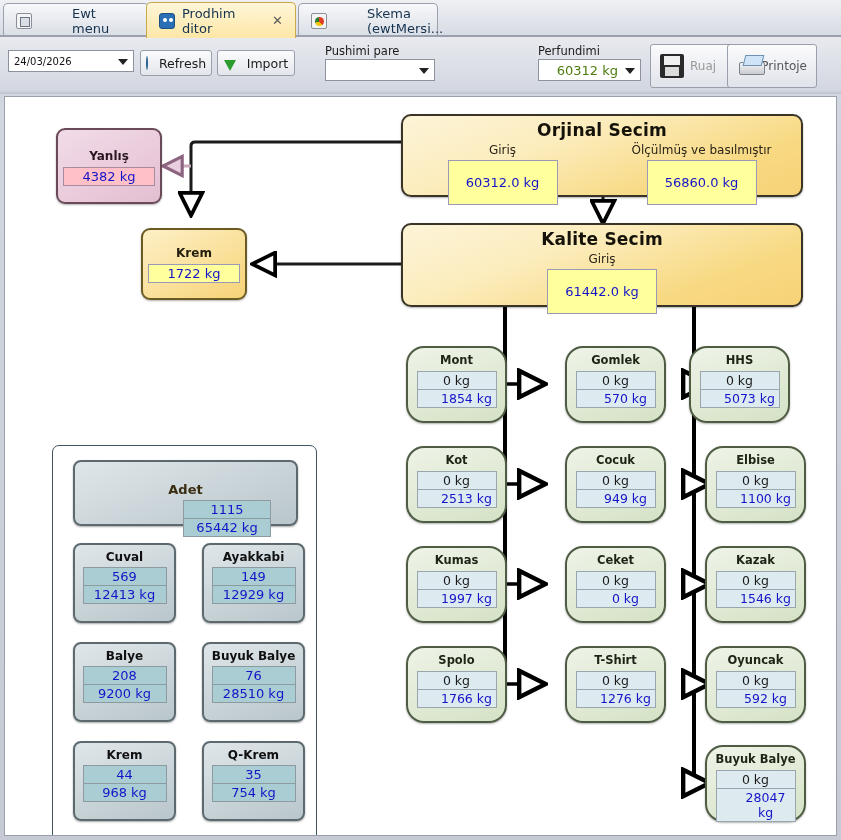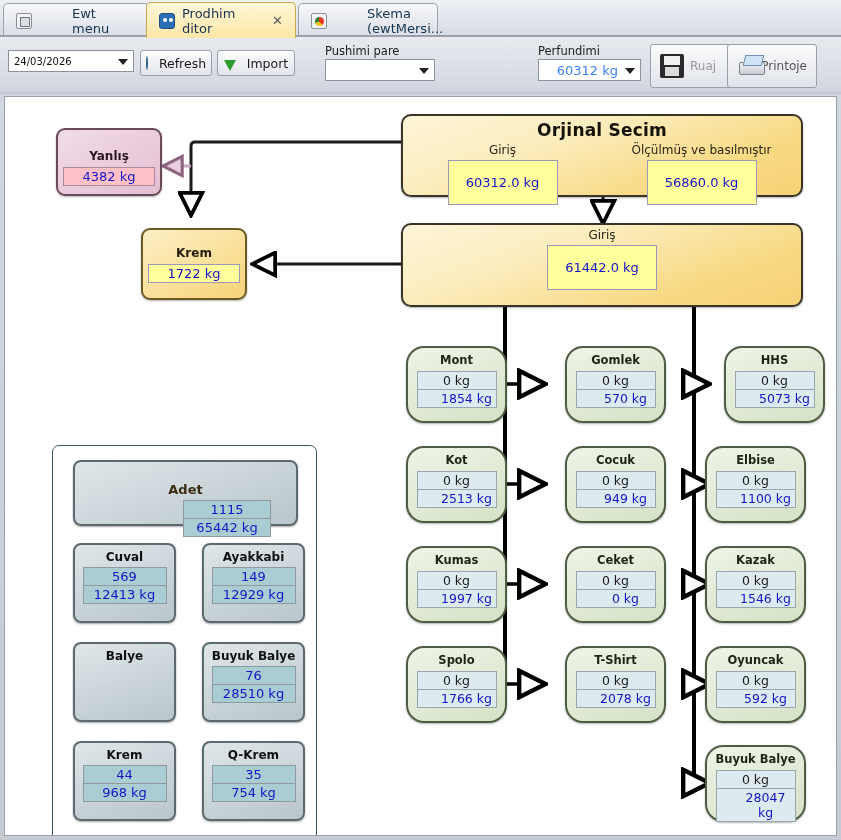--- a/index.html
+++ b/index.html
@@ -69,21 +69,21 @@
                 background:radial-gradient(circle at 40% 35%, #bfe3ff 0 35%, #3e86c4 36% 100%);
                 border:1px solid #2b628f; }
   .ico-import { width:0;height:0; border-left:6px solid transparent;
                 border-right:6px solid transparent; border-top:11px solid #2e9b2e;
                 position:relative; top:2px; }
 
   .field-group { position:absolute; }
   .field-label { font-size:11.5px; color:#1b1b1b; margin-bottom:1px; }
   .field-combo { height:22px; border:1px solid #8d939e; background:#fff; position:relative;
                  display:flex; align-items:center; justify-content:flex-end;
-                 padding-right:22px; font-size:13px; color:#3b82f6; }
+                 padding-right:22px; font-size:13px; color:#4d7c0f; }
   #grp-pp { left:325px; top:44px; width:110px; }
   #grp-pd { left:440px; top:44px; width:95px; }
   #grp-pf { left:538px; top:44px; width:103px; }
 
   .bigbtn { position:absolute; top:44px; height:44px; border:1px solid #9aa0ab;
             border-radius:3px; background:linear-gradient(#fbfbfc,#e0e3ea);
             display:flex; align-items:center; gap:6px; padding:0 9px; }
   #btn-save { left:650px; width:82px; color:#999; }
   #btn-print{ left:727px; width:90px; color:#555; }
 
@@ -277,29 +277,30 @@
           <div class="cval">60312.0 kg</div>
         </div>
         <div class="col">
           <div class="clabel">Ölçülmüş ve basılmıştır</div>
           <div class="cval">56860.0 kg</div>
         </div>
       </div>
     </div>
 
     <div class="node proc" style="left:396px; top:126px; width:402px; height:84px;">
+      <div class="ptitle">Kalite Secim</div>
       <div class="cols">
         <div class="col">
           <div class="clabel">Giriş</div>
           <div class="cval">61442.0 kg</div>
         </div>
       </div>
     </div>
 
-    <div class="node pnode" style="left:51px; top:31px; width:106px; height:68px;">
+    <div class="node pnode" style="left:51px; top:31px; width:106px; height:76px;">
       <div class="t">Yanlış</div>
       <div class="v">4382 kg</div>
     </div>
 
     <div class="node ynode" style="left:136px; top:131px; width:106px; height:72px;">
       <div class="t">Krem</div>
       <div class="v">1722 kg</div>
     </div>
 
     <div class="panel">
@@ -320,20 +321,24 @@
           </div>
           <div class="tnode small" style="left: 149px; top: 97px;">
             <div class="t">Ayakkabi</div>
             <div class="vbox">
               <div class="r1">149</div>
               <div class="r2">12929 kg</div>
             </div>
           </div>
           <div class="tnode small" style="left: 20px; top: 196px;">
             <div class="t">Balye</div>
+            <div class="vbox">
+              <div class="r1">208</div>
+              <div class="r2">9200 kg</div>
+            </div>
           </div>
           <div class="tnode small" style="left: 149px; top: 196px;">
             <div class="t">Buyuk Balye</div>
             <div class="vbox">
               <div class="r1">76</div>
               <div class="r2">28510 kg</div>
             </div>
           </div>
           <div class="tnode small" style="left: 20px; top: 295px;">
             <div class="t">Krem</div>
@@ -401,26 +406,26 @@
           <div class="t">Ceket</div>
           <div class="vbox">
             <div class="r1">0 kg</div>
             <div class="r2">0 kg</div>
           </div>
         </div>
         <div class="node gnode" style="left: 560px; top: 549px;">
           <div class="t">T-Shirt</div>
           <div class="vbox">
             <div class="r1">0 kg</div>
-            <div class="r2">2078 kg</div>
+            <div class="r2">1276 kg</div>
           </div>
         </div>
       </div>
     <div id="prod-col3">
-        <div class="node gnode" style="left: 684px; top: 249px; margin-left: 35px;">
+        <div class="node gnode" style="left: 684px; top: 249px;">
           <div class="t">HHS</div>
           <div class="vbox">
             <div class="r1">0 kg</div>
             <div class="r2">5073 kg</div>
           </div>
         </div>
         <div class="node gnode" style="left: 700px; top: 349px;">
           <div class="t">Elbise</div>
           <div class="vbox">
             <div class="r1">0 kg</div>

